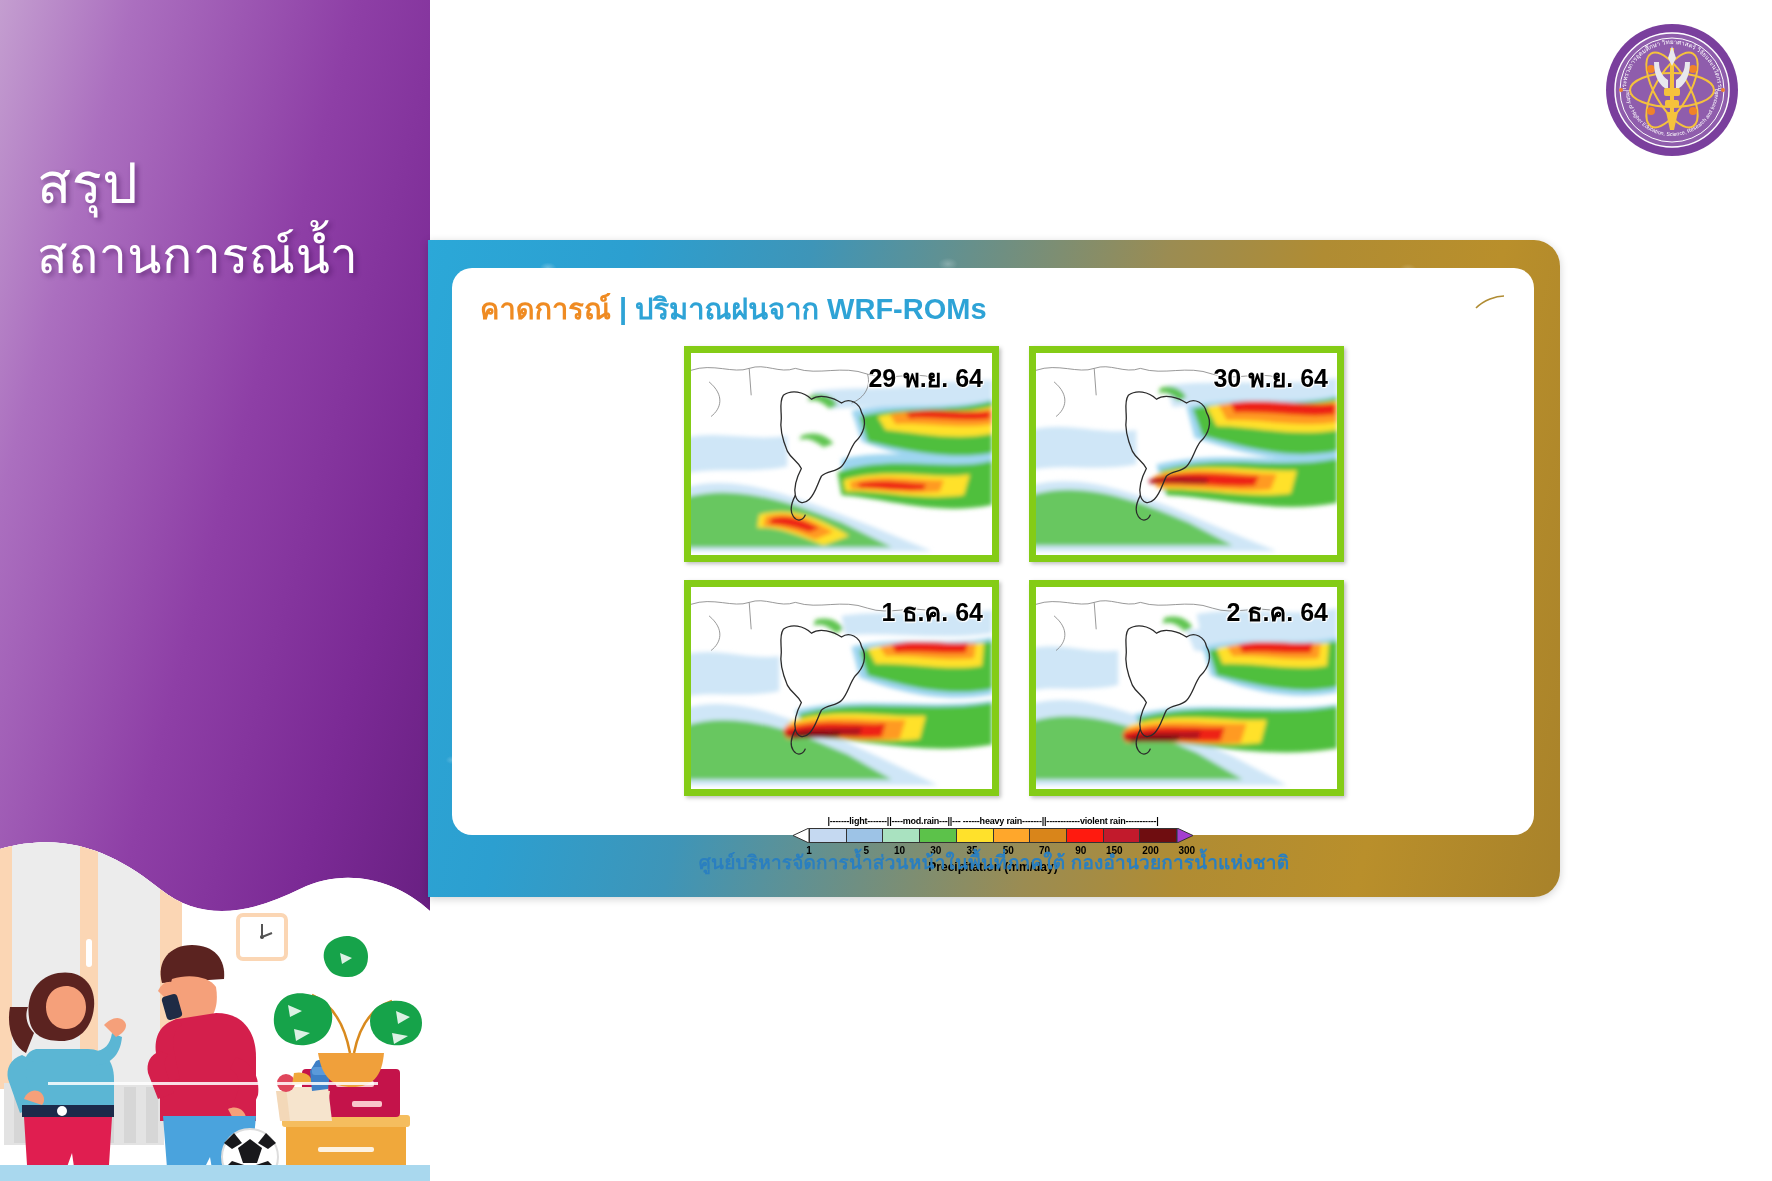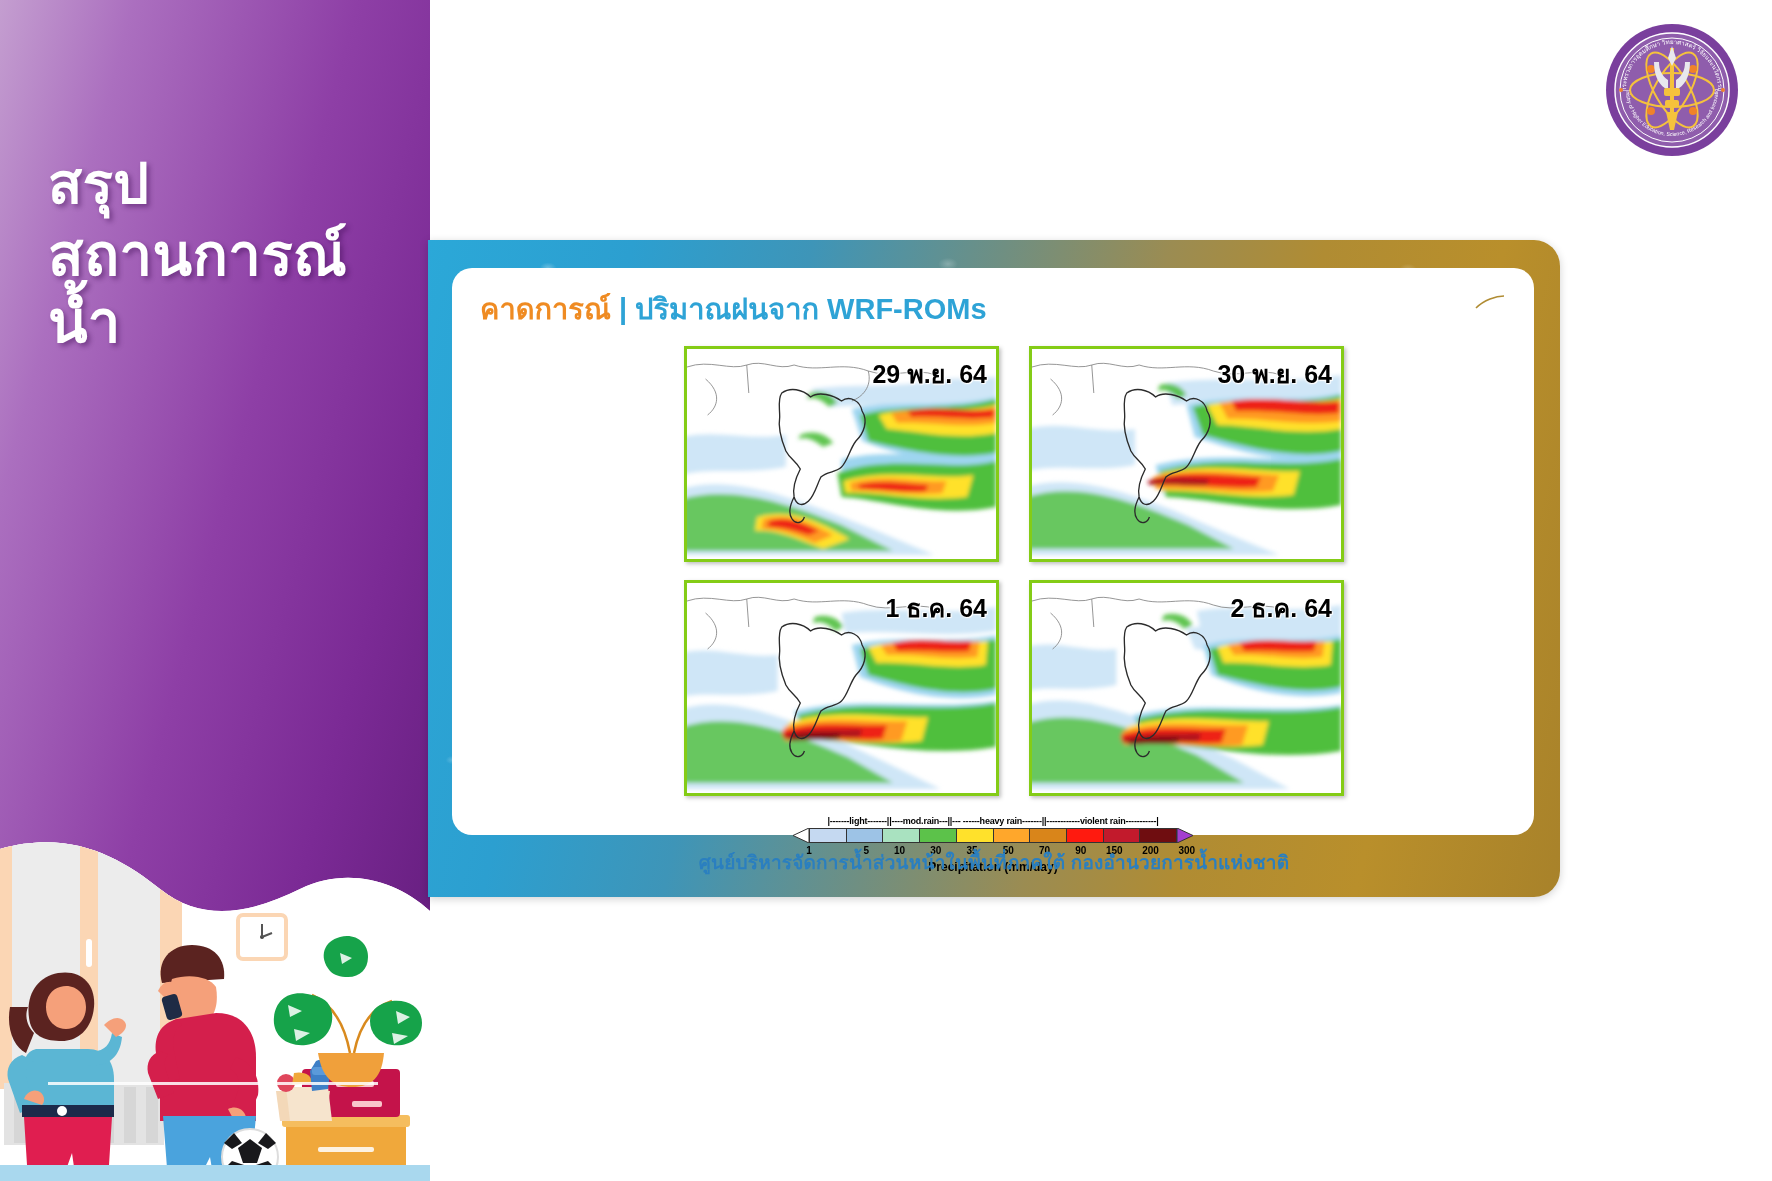--- a/index.html
+++ b/index.html
@@ -11,27 +11,27 @@
   }
   #page { position: relative; width: 1772px; height: 1181px; background: #ffffff; }
 
   
   .sidebar {
     position: absolute; left: 0; top: 0; width: 430px; height: 1181px;
     background: linear-gradient(105deg, #c49ed0 0%, #ab6fbf 18%, #8e3fa6 48%, #7b2a95 72%, #5f1a78 100%);
     overflow: hidden;
   }
   .sidebar-title {
-    position: absolute; left: 48px; top: 152px; width: 370px;
+    position: absolute; left: 37px; top: 152px; width: 370px;
     color: #ffffff;
-    font-size: 56px; font-weight: 700; line-height: 1.16;
+    font-size: 56px; font-weight: 400; line-height: 1.16;
     text-shadow: 3px 3px 5px rgba(60,10,80,0.45);
     letter-spacing: .5px;
   }
-  .sidebar-title .ln2 { display:block; font-size: 58px; margin-top: 4px; }
+  .sidebar-title .ln2 { display:block; font-size: 50px; margin-top: 10px; }
 
   
   .illus {
     position: absolute; left: 0; bottom: 0; width: 430px; height: 420px;
     overflow: hidden;
   }
   .illus svg { display:block; }
 
   .sidebar-rule {
     position: absolute; left: 48px; bottom: 96px; width: 330px; height: 3px;
@@ -78,21 +78,21 @@
   }
 
   
   .map-grid {
     position: absolute; left: 232px; top: 78px; width: 660px; height: 450px;
     display: grid; grid-template-columns: 1fr 1fr; grid-template-rows: 1fr 1fr;
     gap: 18px 30px;
   }
   .map-panel {
     position: relative; background: #ffffff;
-    border: 3px solid #84cc16;
+    border: 7px solid #84cc16;
     box-shadow: 2px 2px 4px rgba(0,0,0,.25);
     overflow: hidden;
   }
   .map-panel svg { display:block; width:100%; height:100%; }
   .map-date {
     position: absolute; right: 9px; top: 5px;
     font-size: 25px; font-weight: 700; color: #000;
     text-shadow: 0 0 3px #fff, 0 0 3px #fff, 1px 1px 0 #fff, -1px -1px 0 #fff;
     white-space: nowrap;
   }

